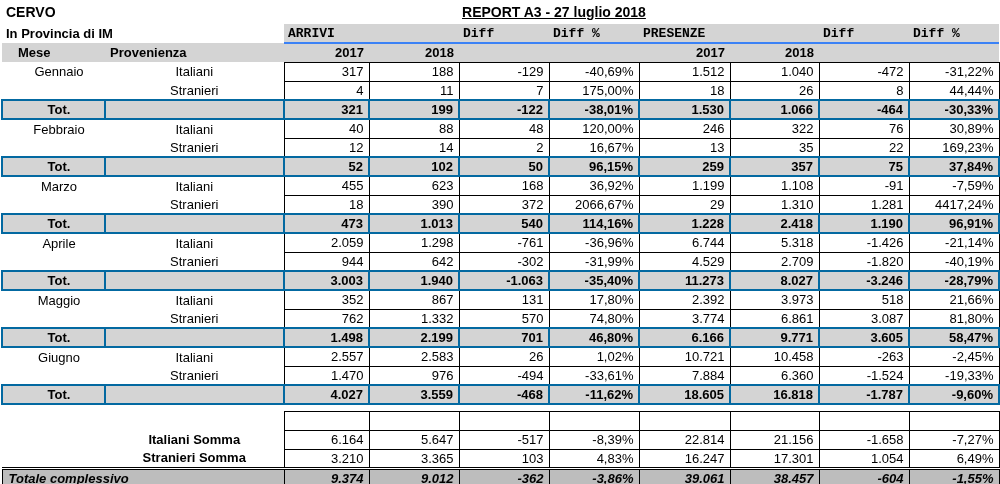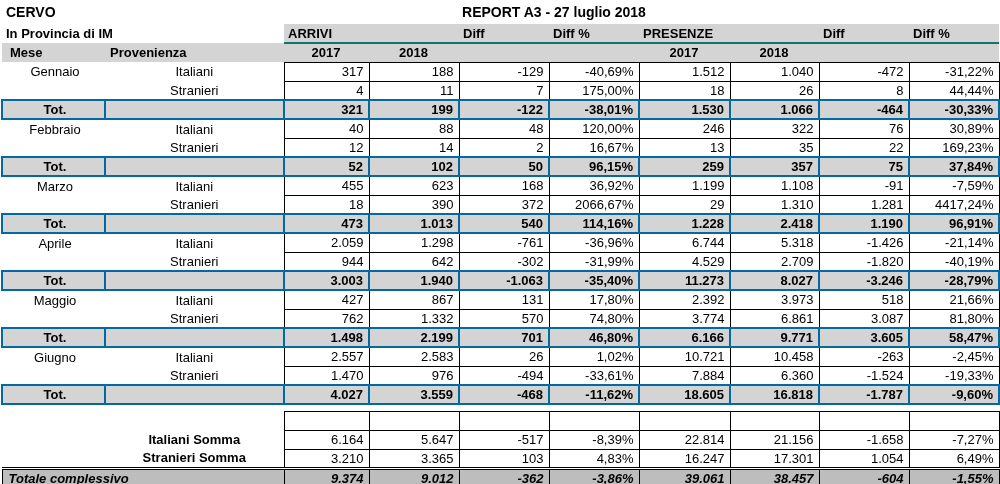--- a/index.html
+++ b/index.html
@@ -2,27 +2,27 @@
 <html style="--gray: #d4d4d4; --dgray: #bdbdbd;"><head>
 <meta charset="utf-8">
 <style>
   html,body{margin:0;padding:0;background:#fff;width:1000px;height:484px;overflow:hidden;
     font-family:"Liberation Sans", sans-serif;-webkit-font-smoothing:antialiased;}
   table{border-collapse:collapse;table-layout:fixed;width:997px;margin:0 0 0 1px;}
   td{box-sizing:border-box;padding:0 5px 0 4px;font-size:13px;height:19px;line-height:17px;
      white-space:nowrap;overflow:hidden;color:#000;}
   
   .t1{font-weight:bold;font-size:14px;border:none;height:24px;line-height:22px;margin-left:48px;}
-  .t1.report{padding-left:178px;}
+  .t1.report{padding-left:178px;text-decoration:underline;}
   .t2{font-weight:bold;border:none;}
-  .t2.gray{background:var(--gray,#d4d4d4);border-bottom:2px solid #0f766e;}
+  .t2.gray{background:var(--gray,#d4d4d4);border-bottom:2px solid #3b82f6;font-family:Liberation Mono, monospace;}
   .t3{font-weight:bold;background:var(--gray,#d4d4d4);border:none;}
-  .t3.yr{text-align:center;}
+  .t3.yr{text-align:right;}
   .lbl{text-align:center;border:none;}
-  .mese{padding-left:8px;}
+  .mese{padding-left:16px;}
   .prov{padding-left:5px;}
   .num{text-align:right;border:1px solid #000;}
   .tot-row td{font-weight:bold;background:var(--gray,#d4d4d4);border:2px solid #0369a1;}
   .gap-row td{border:none;height:7px;line-height:7px;padding:0;}
   .empty-row td.lbl{border:none;}
   .sum-row td.lbl{border:none;font-weight:bold;}
   .grand-row td{font-weight:bold;font-style:italic;background:var(--dgray,#bdbdbd);
     border:1px solid #000;border-top:3px double #000;border-bottom:3px solid #000;height:18px;}
   .grand-row td.glabel{text-align:left;padding-left:6px;}
 </style>
@@ -210,21 +210,21 @@
         <td class="num">-1.063</td>
         <td class="num">-35,40%</td>
         <td class="num">11.273</td>
         <td class="num">8.027</td>
         <td class="num">-3.246</td>
         <td class="num">-28,79%</td>
       </tr>
       <tr class="data-row">
         <td class="lbl mese">Maggio</td>
         <td class="lbl prov">Italiani</td>
-        <td class="num">427</td>
+        <td class="num">352</td>
         <td class="num">867</td>
         <td class="num">131</td>
         <td class="num">17,80%</td>
         <td class="num">2.392</td>
         <td class="num">3.973</td>
         <td class="num">518</td>
         <td class="num">21,66%</td>
       </tr>
       <tr class="data-row">
         <td class="lbl mese"></td>

